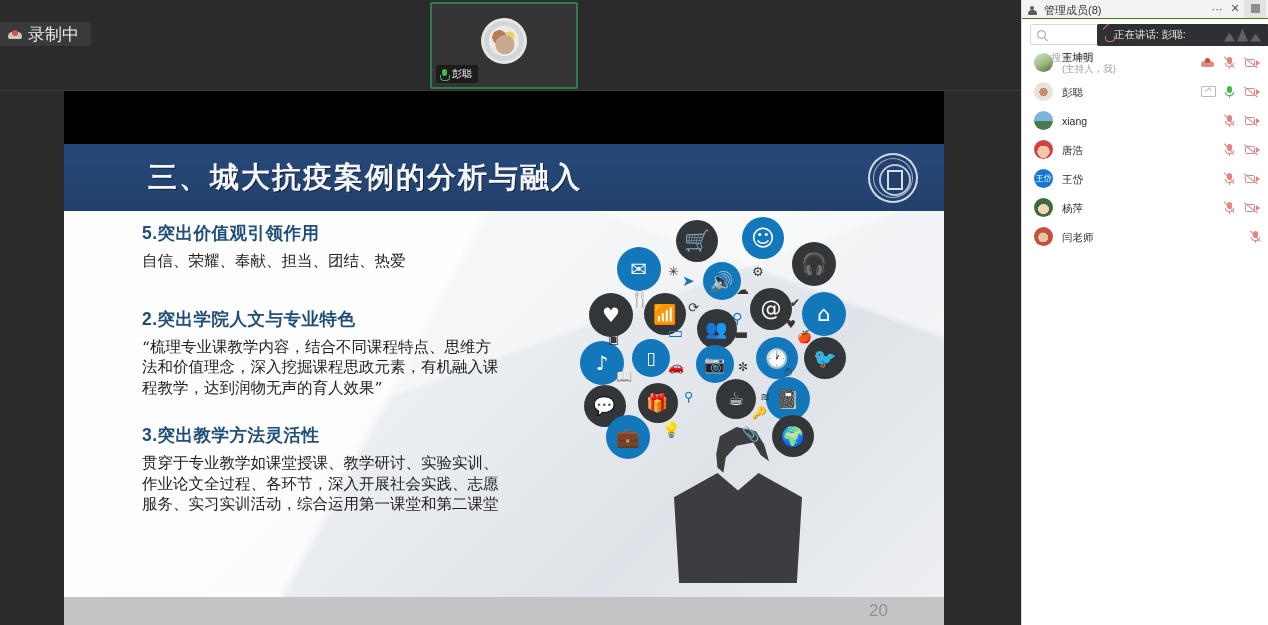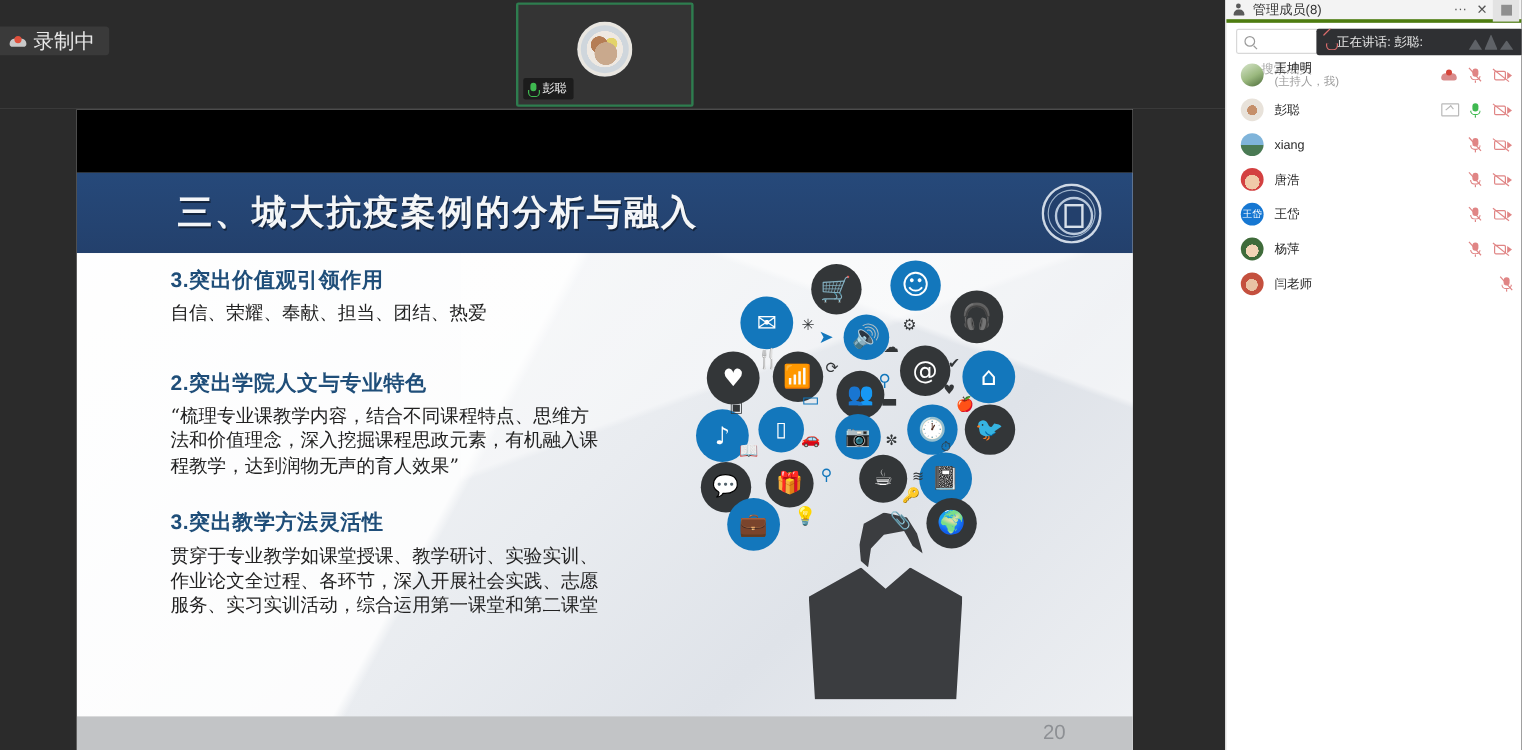--- a/index.html
+++ b/index.html
@@ -74,21 +74,21 @@
   }
   .mic-on { color:#3fb950; }
 
   
   #slide-area {
     position:absolute; left:0; top:91px; width:1021px; height:534px;
     background:#2b2b2b;
   }
   #slide {
     position:absolute; left:64px; top:0; width:880px; height:534px;
-    background:#e5e5e5; overflow:hidden;
+    background:#0f172a; overflow:hidden;
   }
   #slide-blackband { position:absolute; left:0; top:0; width:880px; height:53px; background:#000; }
   #slide-titlebar {
     position:absolute; left:0; top:53px; width:880px; height:67px;
     background:linear-gradient(180deg,#26497a 0%, #23406c 100%);
     display:flex; align-items:center;
   }
   #slide-title {
     margin-left:84px; color:#f4f6f8; font-size:29px; letter-spacing:2px;
     font-family:"DejaVu Serif", serif; font-weight:700;
@@ -170,22 +170,22 @@
   .flat.b { color:#1377bc; }
 
   
   #panel {
     position:absolute; right:0; top:0; width:247px; height:625px;
     background:#ffffff; border-left:1px solid #dcdcdc;
     font-family:"Liberation Sans", sans-serif;
   }
   #panel-header {
     position:relative; height:19px; background:#f3f3f3;
-    border-bottom:3px solid #4d7c0f;
-    display:flex; align-items:center; padding:0 2px 0 6px;
+    border-bottom:1px solid #4d7c0f;
+    display:flex; align-items:flex-end; padding:0 2px 0 6px;
   }
   #panel-header-left { display:flex; align-items:center; gap:5px; }
   #people-icon { width:11px; height:10px; position:relative; display:inline-block; }
   #people-icon::before{
     content:""; position:absolute; left:2px; top:0; width:4px; height:4px;
     border-radius:50%; background:#5a5a5a;
   }
   #people-icon::after{
     content:""; position:absolute; left:0; top:4.5px; width:9px; height:5px;
     border-radius:4px 4px 1px 1px; background:#5a5a5a;
@@ -333,21 +333,21 @@
       <div id="slide-titlebar">
         <div id="slide-title">三、城大抗疫案例的分析与融入</div>
         <div id="slide-logo"></div>
       </div>
 
       <div id="slide-body">
 
         <div id="text-col">
 
           <div class="block-1">
-            <div class="sec-head">3.突出价值观引领作用</div>
+            <div class="sec-head">5.突出价值观引领作用</div>
             <div class="sec-body">
               <p>自信、荣耀、奉献、担当、团结、热爱</p>
               <div class="spacer-line"></div>
             </div>
           </div>
 
           <div class="block-2">
             <div class="sec-head">2.突出学院人文与专业特色</div>
             <div class="sec-body">
               <p>“梳理专业课教学内容，结合不同课程特点、思维方</p>

